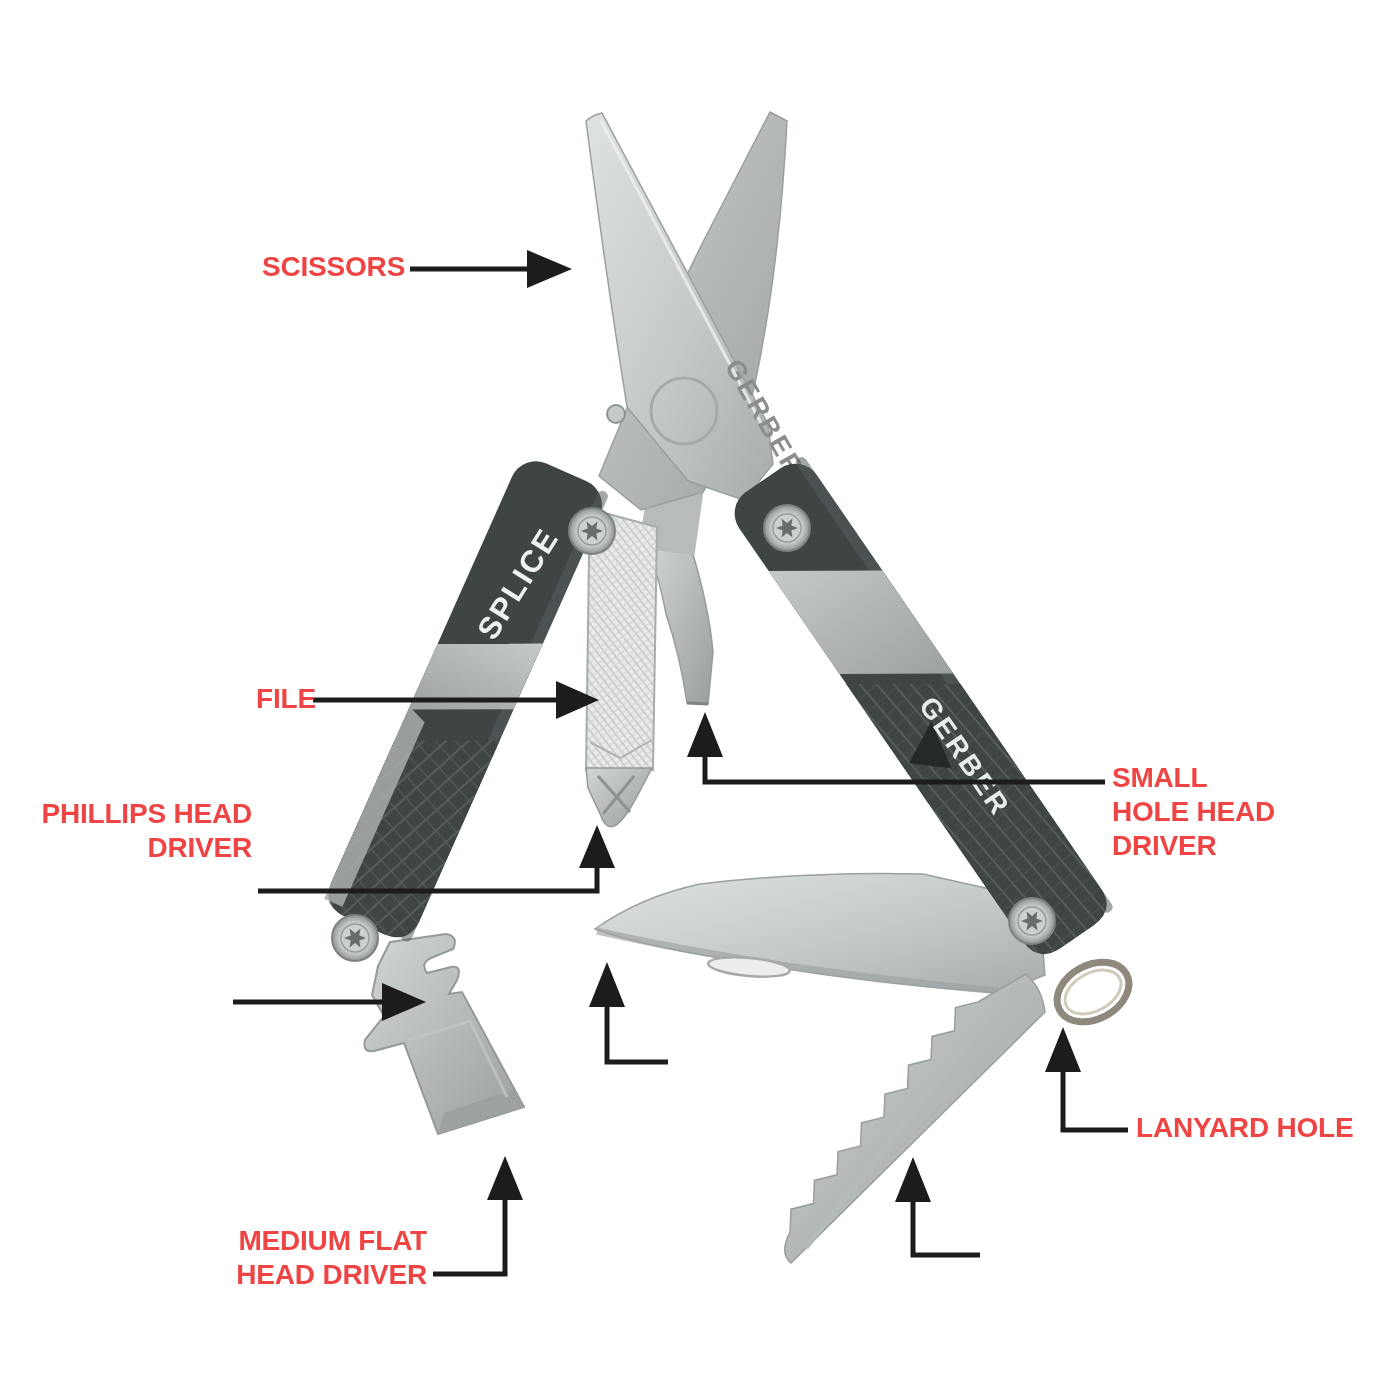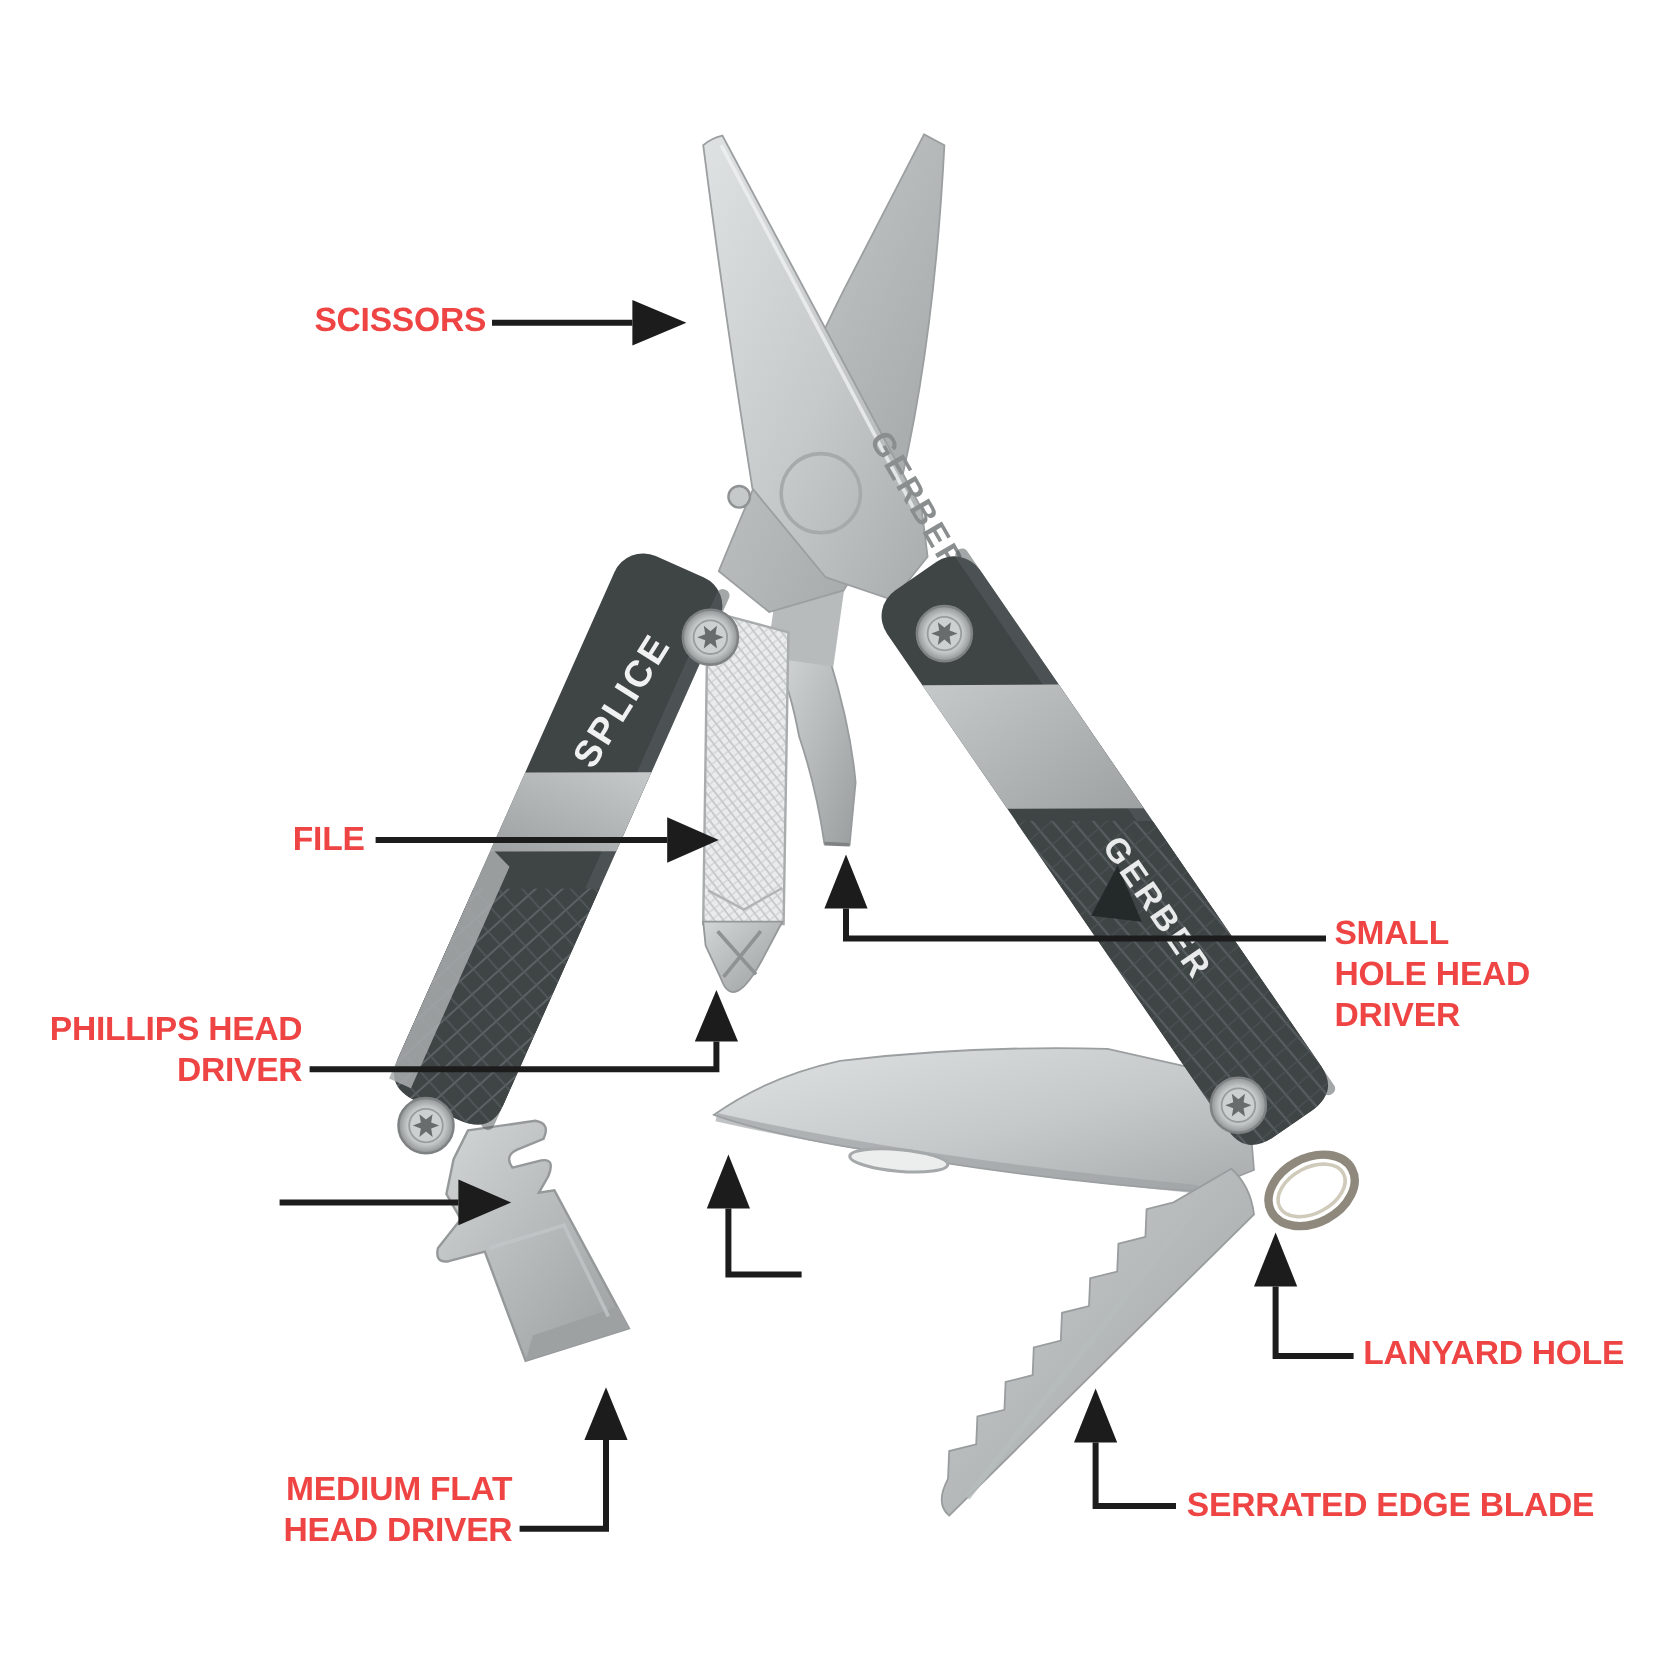--- a/index.html
+++ b/index.html
@@ -5,22 +5,22 @@
   html,body{margin:0;padding:0;background:#ffffff;}
   #stage{position:relative;width:1400px;height:1400px;background:#ffffff;overflow:hidden;
          font-family:"Liberation Sans", sans-serif;}
   #tool-svg{position:absolute;left:0;top:0;}
   .callout{position:absolute;color:#ef4444;font-weight:700;font-size:28px;line-height:34px;
            letter-spacing:-0.2px;white-space:nowrap;}
   .callout span{display:block;}
   .align-right{text-align:right;}
   
   #co-scissors{left:262px;top:250px;}
-  #co-file{left:244px;top:682px;}
-  #co-phillips{right:1148px;top:841px;text-align:right;}
+  #co-file{left:256px;top:682px;}
+  #co-phillips{right:1148px;top:797px;text-align:right;}
   #co-bottle{right:1172px;top:951px;}
   #co-medium{right:973px;top:1224px;}
   #co-plain{left:682px;top:1044px;}
   #co-small{left:1112px;top:761px;}
   #co-lanyard{left:1136px;top:1111px;}
   #co-serrated{left:989px;top:1237px;}
 </style>
 </head>
 <body>
 
@@ -204,16 +204,13 @@
     <span>HEAD DRIVER</span>
   </div>
   <div id="co-small" class="callout">
     <span>SMALL</span>
     <span>HOLE HEAD</span>
     <span>DRIVER</span>
   </div>
   <div id="co-lanyard" class="callout">
     <span>LANYARD HOLE</span>
   </div>
-  <div id="co-serrated" class="callout">
-    <span>SERRATED EDGE BLADE</span>
-  </div>
 </div>
 
 </body></html>

